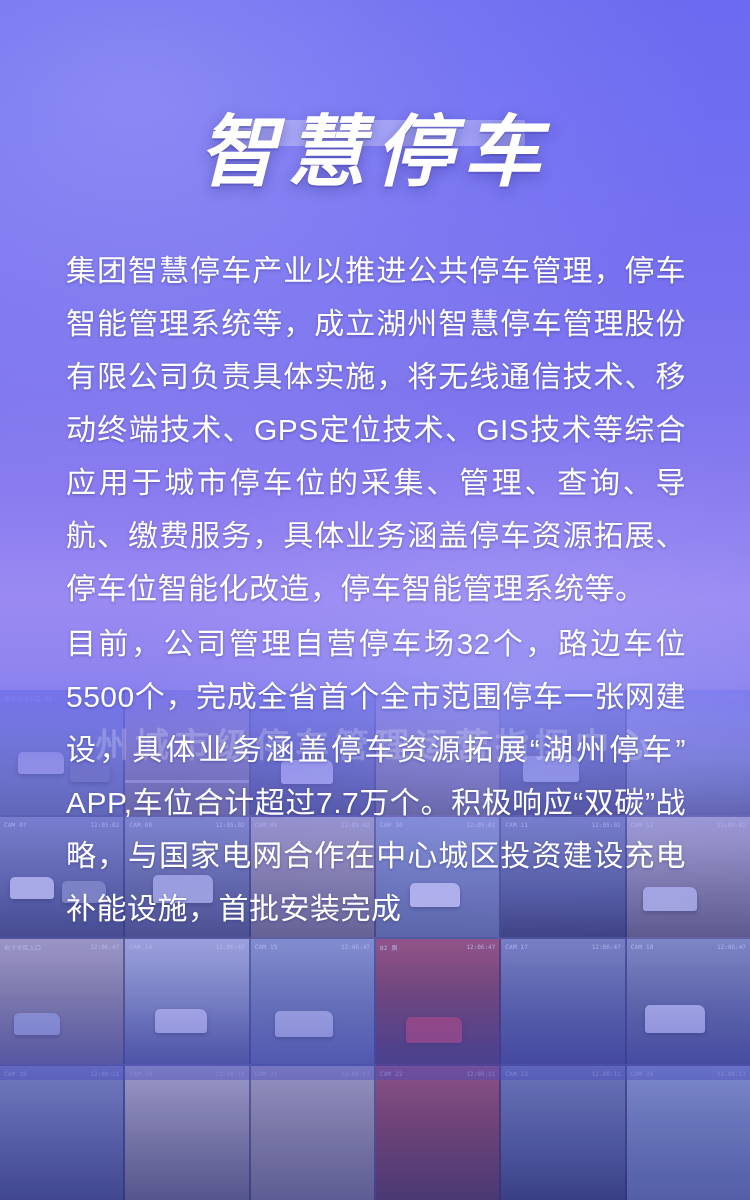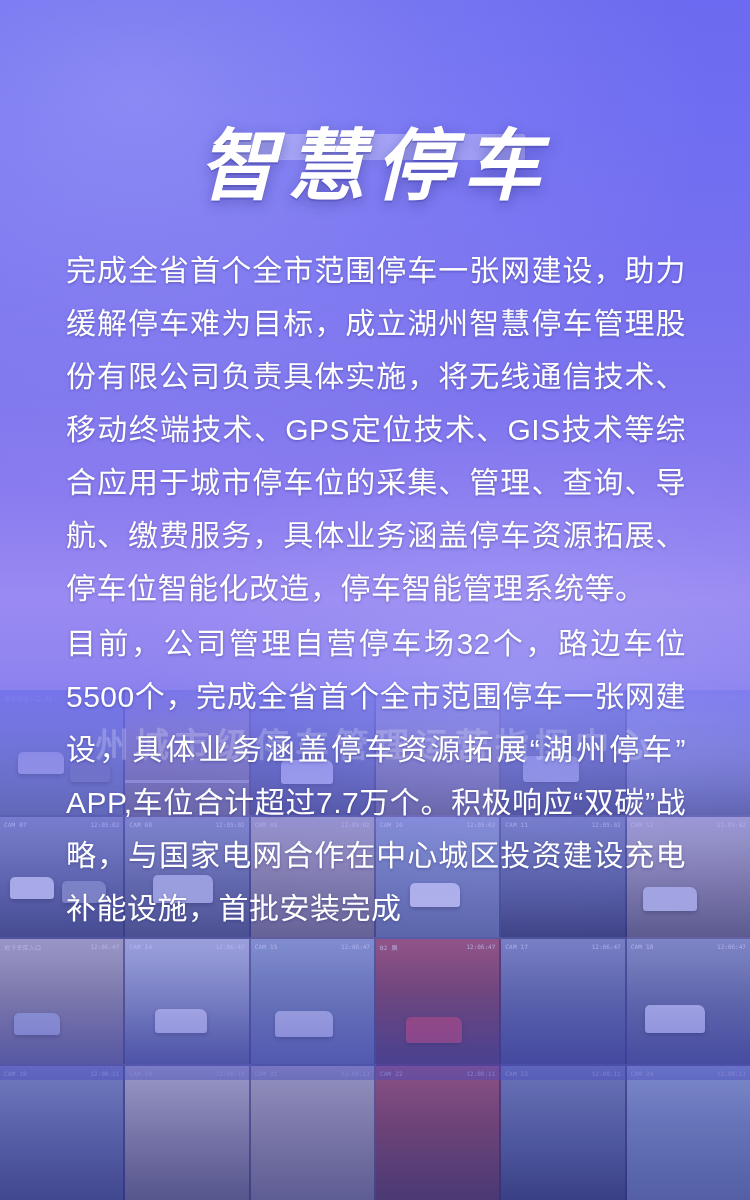--- a/index.html
+++ b/index.html
@@ -162,21 +162,21 @@
     height: 520px;
     right: -150px;
     top: 420px;
     background: radial-gradient(ellipse at 50% 50%, rgba(190,200,255,0.22) 0%, rgba(190,200,255,0.06) 45%, rgba(190,200,255,0) 72%);
     pointer-events: none;
   }
 
   
   .title-wrap {
     position: absolute;
-    top: 76px;
+    top: 62px;
     left: 0;
     right: 0;
     text-align: center;
     z-index: 5;
   }
   .title-underlay {
     position: absolute;
     left: 50%;
     transform: translateX(-50%);
     top: 58px;
@@ -370,18 +370,18 @@
 
   <div class="glow"></div>
   <div class="glow2"></div>
 
   <div class="title-wrap">
     <div class="title-underlay"></div>
     <h1 class="title">智慧停车</h1>
   </div>
 
   <div class="body-wrap">
-    <p class="para">完成全省首个全市范围停车一张网建设，助力缓解停车难为目标，成立湖州智慧停车管理股份有限公司负责具体实施，将无线通信技术、移动终端技术、GPS定位技术、GIS技术等综合应用于城市停车位的采集、管理、查询、导航、缴费服务，具体业务涵盖停车资源拓展、停车位智能化改造，停车智能管理系统等。</p>
+    <p class="para">集团智慧停车产业以推进公共停车管理，停车智能管理系统等，成立湖州智慧停车管理股份有限公司负责具体实施，将无线通信技术、移动终端技术、GPS定位技术、GIS技术等综合应用于城市停车位的采集、管理、查询、导航、缴费服务，具体业务涵盖停车资源拓展、停车位智能化改造，停车智能管理系统等。</p>
     <p class="para">目前，公司管理自营停车场32个，路边车位5500个，完成全省首个全市范围停车一张网建设，具体业务涵盖停车资源拓展“湖州停车”APP,车位合计超过7.7万个。积极响应“双碳”战略，与国家电网合作在中心城区投资建设充电补能设施，首批安装完成</p>
   </div>
 
   <div class="bottom-fade"></div>
 </div>
 
 </body></html>

